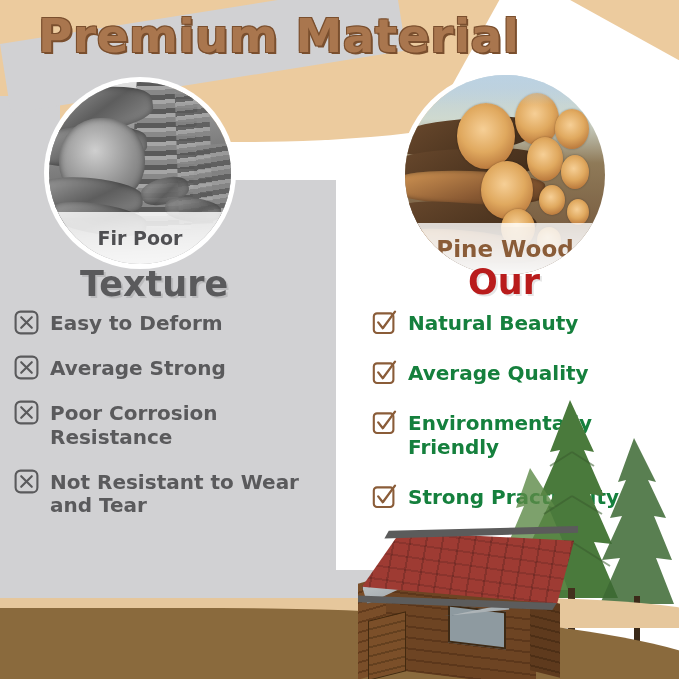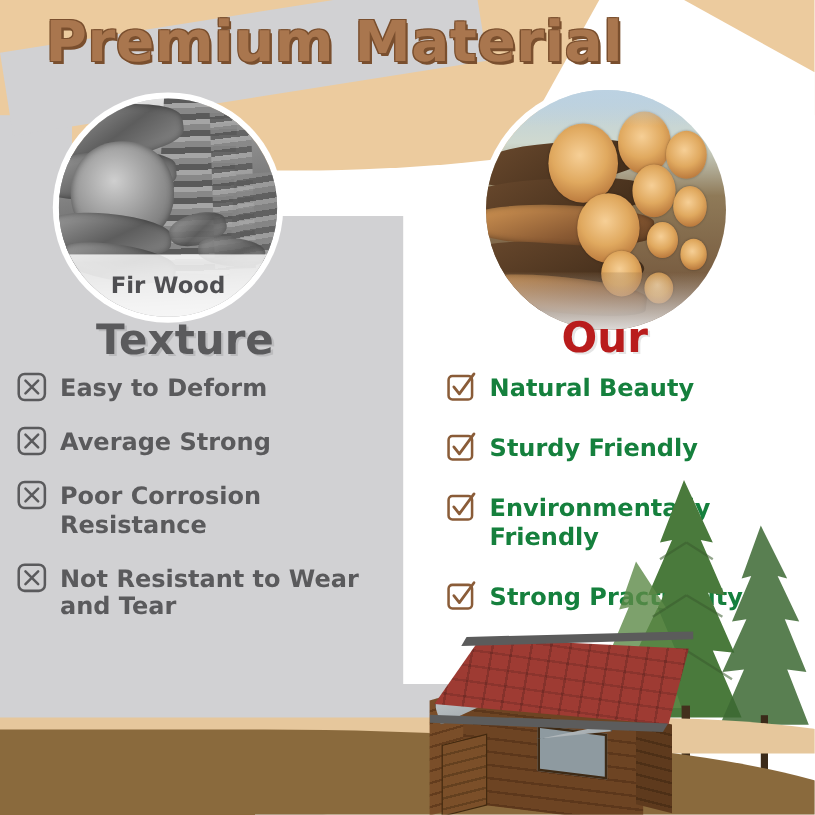--- a/index.html
+++ b/index.html
@@ -136,21 +136,21 @@
       <div class="log-gray" style="left:-20px;top:44px;width:118px;height:40px;transform:rotate(-4deg);"></div>
       <div class="log-gray" style="left:10px;top:36px;width:86px;height:86px;border-radius:48%;
            background:radial-gradient(circle at 42% 38%,#cfcfcf,#8f8f8f 55%,#5f5f5f);"></div>
       <div class="log-gray" style="left:-14px;top:96px;width:108px;height:36px;transform:rotate(5deg);"></div>
       <div class="log-gray" style="left:2px;top:122px;width:96px;height:30px;transform:rotate(9deg);"></div>
       <div class="stack-gray" style="left:150px;top:62px;width:40px;height:72px;transform:rotate(-4deg);opacity:.75;"></div>
       <div class="log-gray" style="left:92px;top:96px;width:48px;height:26px;transform:rotate(-14deg);opacity:.9;"></div>
       <div class="log-gray" style="left:116px;top:116px;width:56px;height:24px;transform:rotate(6deg);opacity:.85;"></div>
       <div style="position:absolute;left:0;bottom:0;width:100%;height:46px;background:linear-gradient(180deg,rgba(90,90,90,.25),rgba(210,210,210,.9));"></div>
     </div>
-    <div class="circ-label">Fir Wood</div>
+    <div class="circ-label">Fir Poor</div>
   </div>
 
   <div class="circle-wrap" id="pine-circle">
     <div class="circ-img pine-bg">
       <div class="bark" style="left:-16px;top:44px;width:150px;height:34px;transform:rotate(-6deg);"></div>
       <div class="bark" style="left:-20px;top:74px;width:160px;height:30px;transform:rotate(-3deg);"></div>
       <div class="log-col" style="left:-10px;top:96px;width:150px;height:34px;transform:rotate(2deg);"></div>
       <div class="bark" style="left:-18px;top:128px;width:150px;height:32px;transform:rotate(4deg);"></div>
       <div class="log-col" style="left:-6px;top:156px;width:140px;height:30px;transform:rotate(6deg);"></div>
 
@@ -162,20 +162,21 @@
       <div class="log-end" style="left:156px;top:80px;width:28px;height:34px;"></div>
       <div class="log-end" style="left:96px;top:134px;width:34px;height:38px;"></div>
       <div class="log-end" style="left:134px;top:110px;width:26px;height:30px;"></div>
       <div class="log-end" style="left:162px;top:124px;width:22px;height:26px;"></div>
       <div class="log-end" style="left:132px;top:152px;width:24px;height:26px;"></div>
       <div style="position:absolute;left:0;top:0;width:100%;height:30px;
            background:linear-gradient(180deg,#bcd2e2,rgba(188,210,226,0));"></div>
       <div style="position:absolute;left:0;bottom:0;width:100%;height:48px;
            background:linear-gradient(180deg,rgba(120,90,60,.2),rgba(230,230,230,.92));"></div>
     </div>
+    <div class="circ-label">Pine Wood</div>
   </div>
 
   <div class="col-head" id="others-head">Texture</div>
   <div class="col-head" id="our-head">Our</div>
 
   <div class="list" id="others-list">
     <div class="li">
       <span class="box-icon">
         <svg width="25" height="25" viewBox="0 0 25 25">
           <rect x="1.6" y="1.6" width="21.8" height="21.8" rx="5" ry="5" fill="none" stroke="#5a5a5c" stroke-width="2.1"></rect>
@@ -223,21 +224,21 @@
       </span>
       <span class="li-text">Natural Beauty</span>
     </div>
     <div class="li">
       <span class="box-icon">
         <svg width="25" height="25" viewBox="0 0 25 25">
           <rect x="1.8" y="3.4" width="19.6" height="19.6" rx="3.2" ry="3.2" fill="none" stroke="#8a5c38" stroke-width="2.1"></rect>
           <path d="M6.2 12.4 L10.8 18.2 L23 1.6" fill="none" stroke="#8a5c38" stroke-width="2.3" stroke-linecap="round" stroke-linejoin="round"></path>
         </svg>
       </span>
-      <span class="li-text">Sturdy Friendly</span>
+      <span class="li-text">Average Quality</span>
     </div>
     <div class="li">
       <span class="box-icon">
         <svg width="25" height="25" viewBox="0 0 25 25">
           <rect x="1.8" y="3.4" width="19.6" height="19.6" rx="3.2" ry="3.2" fill="none" stroke="#8a5c38" stroke-width="2.1"></rect>
           <path d="M6.2 12.4 L10.8 18.2 L23 1.6" fill="none" stroke="#8a5c38" stroke-width="2.3" stroke-linecap="round" stroke-linejoin="round"></path>
         </svg>
       </span>
       <span class="li-text">Environmentally Friendly</span>
     </div>

